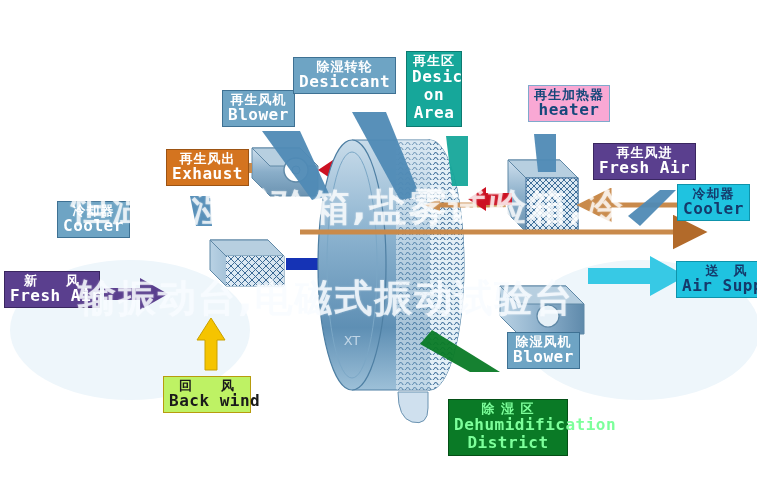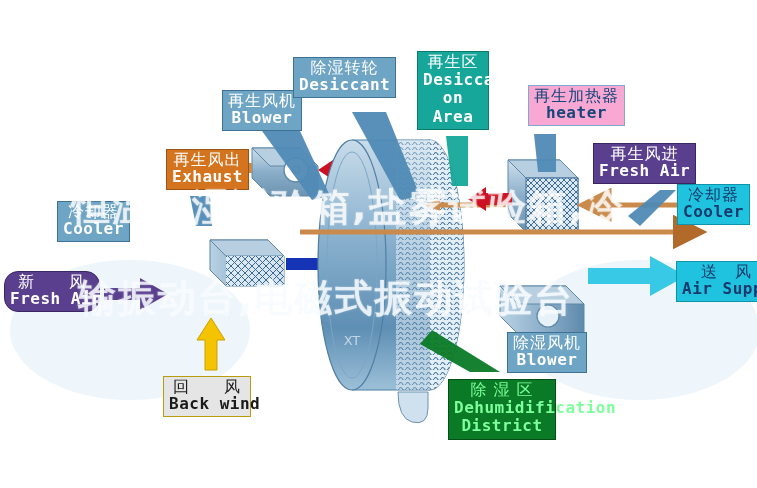--- a/index.html
+++ b/index.html
@@ -17,39 +17,39 @@
     text-align:center;
     line-height:1.05;
     padding:2px 5px 3px 5px;
     border:1px solid rgba(0,0,0,.35);
     z-index:40;
     white-space:nowrap;
   }
   .label .cn{
     display:block;
     font-family:"DejaVu Sans","Liberation Sans",sans-serif;
-    font-weight:normal;
-    font-size:16px;
+    font-weight:bold;
+    font-size:13px;
     letter-spacing:1px;
   }
   .label .en{
     display:block;
     font-family:"DejaVu Sans Mono","Liberation Mono",monospace;
     font-weight:bold;
     font-size:16px;
     letter-spacing:.5px;
   }
   .label.wrap{white-space:normal;}
   .label.wrap .en{white-space:normal;line-height:1.15;}
   .th-lightblue {background:#f9a8d4;color:#15477a;border-color:#7fa9cc;}
   .th-green     {background:#16a79a;color:#ffffff;border-color:#0d7a70;}
   .th-darkgreen {background:#0a7a26;color:#7dff9b;border-color:#044f16;}
   .th-purple    {background:#5a3f8e;color:#ffffff;border-color:#3a2660;}
   .th-orange    {background:#d4741f;color:#ffffff;border-color:#9c5313;}
-  .th-yellow    {background:#e5e5e5;color:#1a1a1a;border-color:#b79c0d;}
+  .th-yellow    {background:#bef264;color:#1a1a1a;border-color:#b79c0d;}
   .th-cyan      {background:#1fc3e0;color:#153a6b;border-color:#0e93ab;}
   .th-steel     {background:#6ea4c4;color:#ffffff;border-color:#3e7193;}
 
   
   #art{position:absolute;left:0;top:0;width:757px;height:488px;z-index:10;}
 
   
   #watermark{
     position:absolute;left:0;top:185px;width:757px;height:135px;
     z-index:60;
@@ -181,21 +181,21 @@
   <div class="label th-steel" style="left:222px;top:90px;">
     <span class="cn">再生风机</span>
     <span class="en">Blower</span>
   </div>
 
   <div class="label th-steel" style="left:293px;top:57px;">
     <span class="cn">除湿转轮</span>
     <span class="en">Desiccant</span>
   </div>
 
-  <div class="label th-green wrap" style="left:417px;top:51px;width:72px;">
+  <div class="label th-green wrap" style="left:406px;top:51px;width:56px;">
     <span class="cn">再生区</span>
     <span class="en">Desiccant on Area</span>
   </div>
 
   <div class="label th-lightblue" style="left:528px;top:85px;">
     <span class="cn">再生加热器</span>
     <span class="en">heater</span>
   </div>
 
   <div class="label th-purple" style="left:593px;top:143px;">
@@ -211,36 +211,36 @@
   <div class="label th-orange" style="left:166px;top:149px;">
     <span class="cn">再生风出</span>
     <span class="en">Exhaust</span>
   </div>
 
   <div class="label th-steel" style="left:57px;top:201px;">
     <span class="cn">冷却器</span>
     <span class="en">Cooler</span>
   </div>
 
-  <div class="label th-purple" style="left:4px;top:271px;width:96px;border-radius:14px;">
+  <div class="label th-purple" style="left:4px;top:271px;width:96px;">
     <span class="cn">新　　风</span>
     <span class="en">Fresh Air</span>
   </div>
 
   <div class="label th-yellow" style="left:163px;top:376px;width:88px;">
     <span class="cn">回　　风</span>
     <span class="en">Back wind</span>
   </div>
 
   <div class="label th-steel" style="left:507px;top:332px;">
     <span class="cn">除湿风机</span>
     <span class="en">Blower</span>
   </div>
 
-  <div class="label th-darkgreen wrap" style="left:448px;top:379px;width:108px;">
+  <div class="label th-darkgreen wrap" style="left:448px;top:399px;width:120px;">
     <span class="cn">除 湿 区</span>
     <span class="en">Dehumidification District</span>
   </div>
 
   <div class="label th-cyan" style="left:676px;top:261px;width:101px;">
     <span class="cn">送　风</span>
     <span class="en">Air Supply</span>
   </div>
 
   <div id="watermark">

